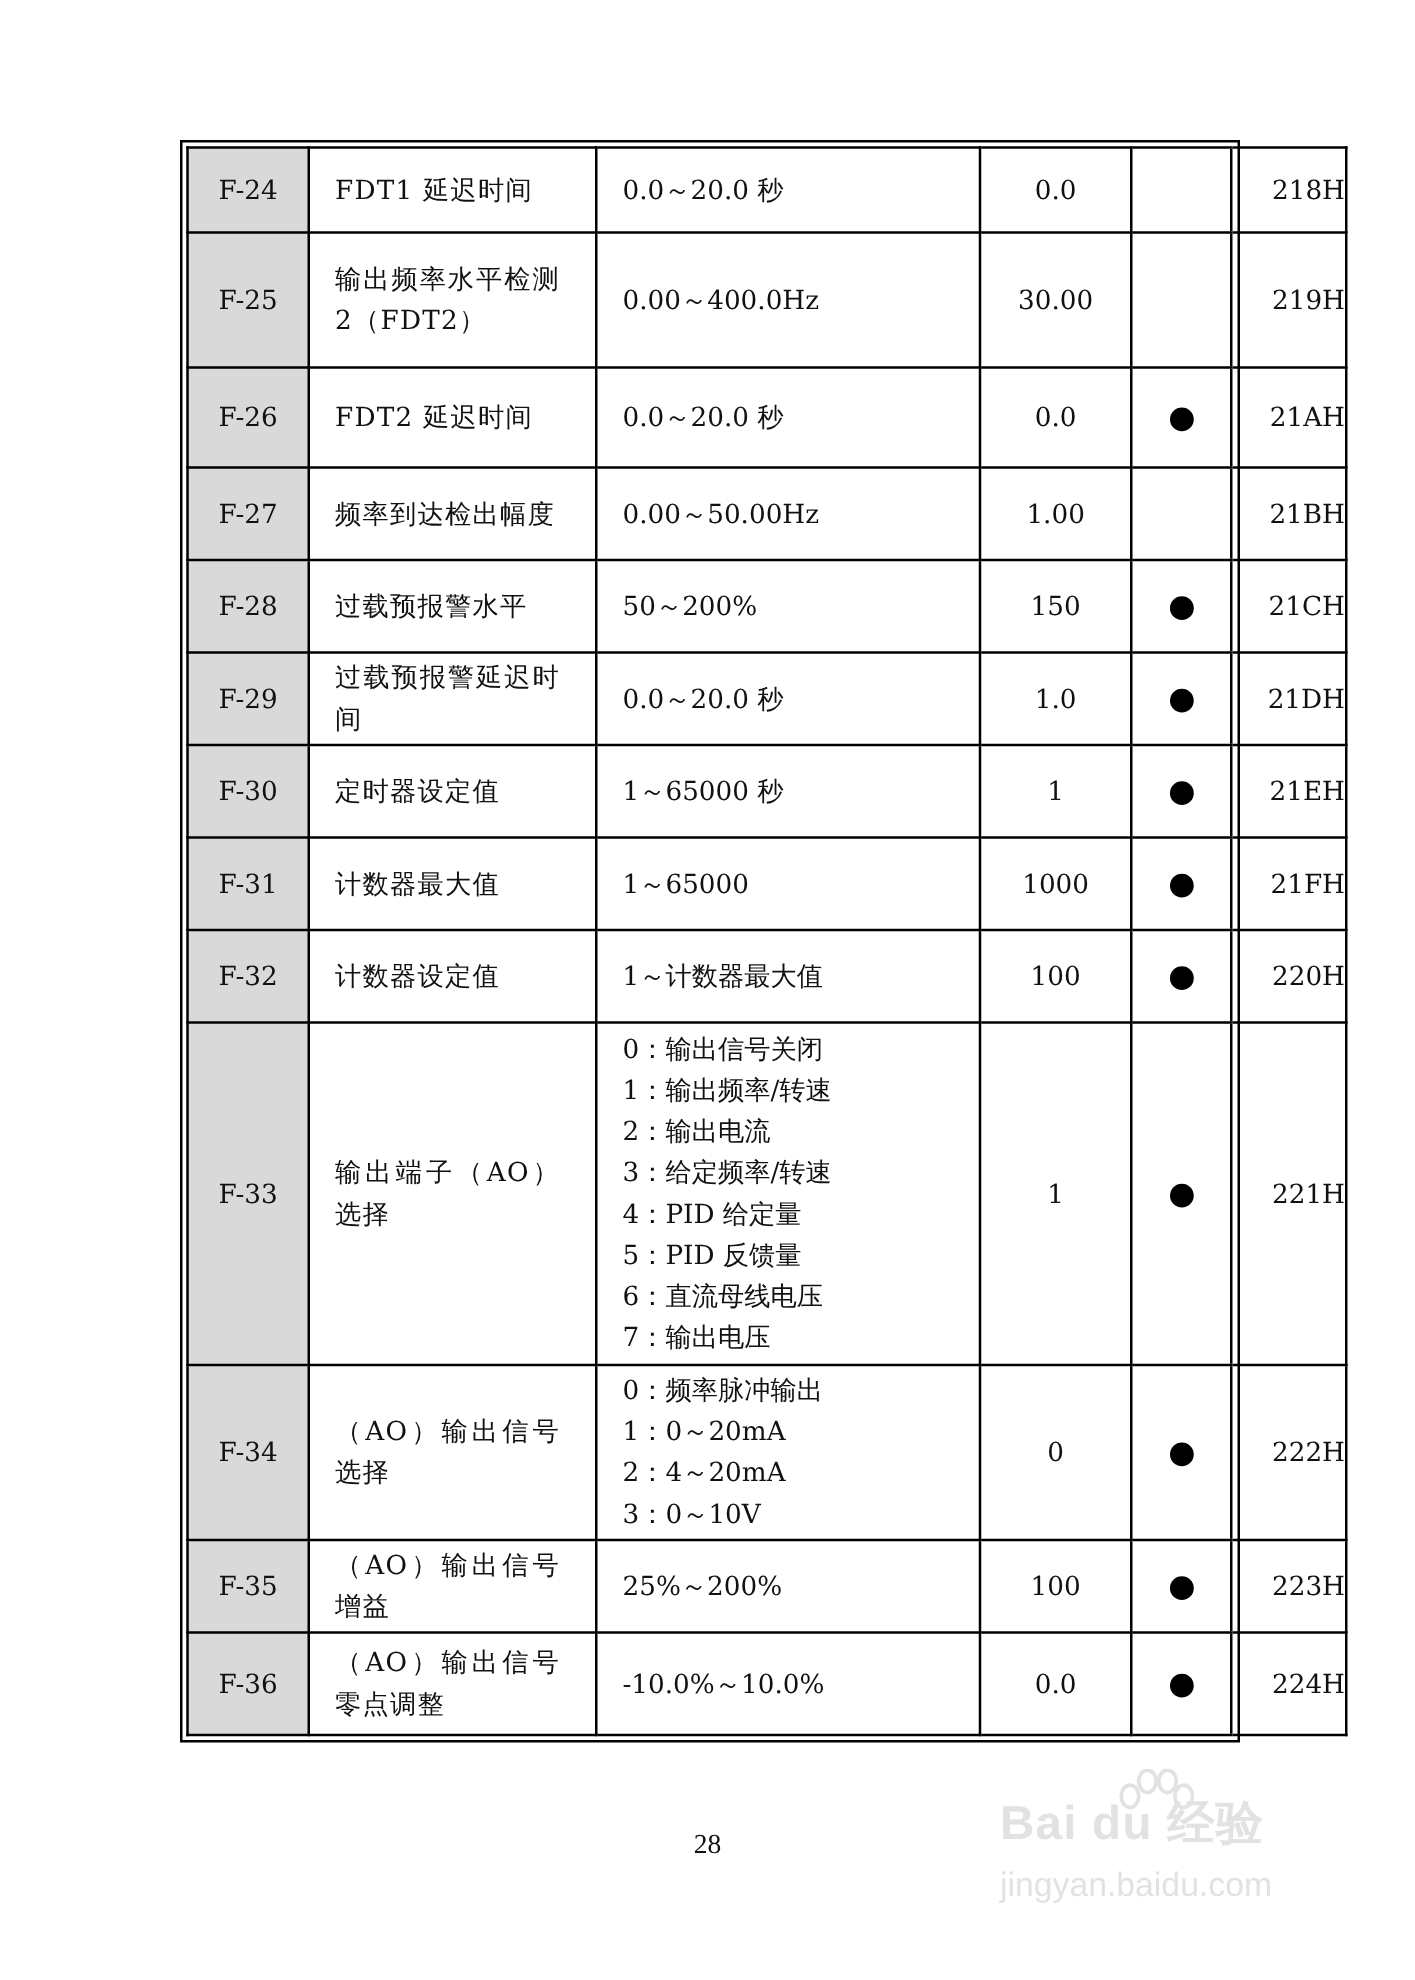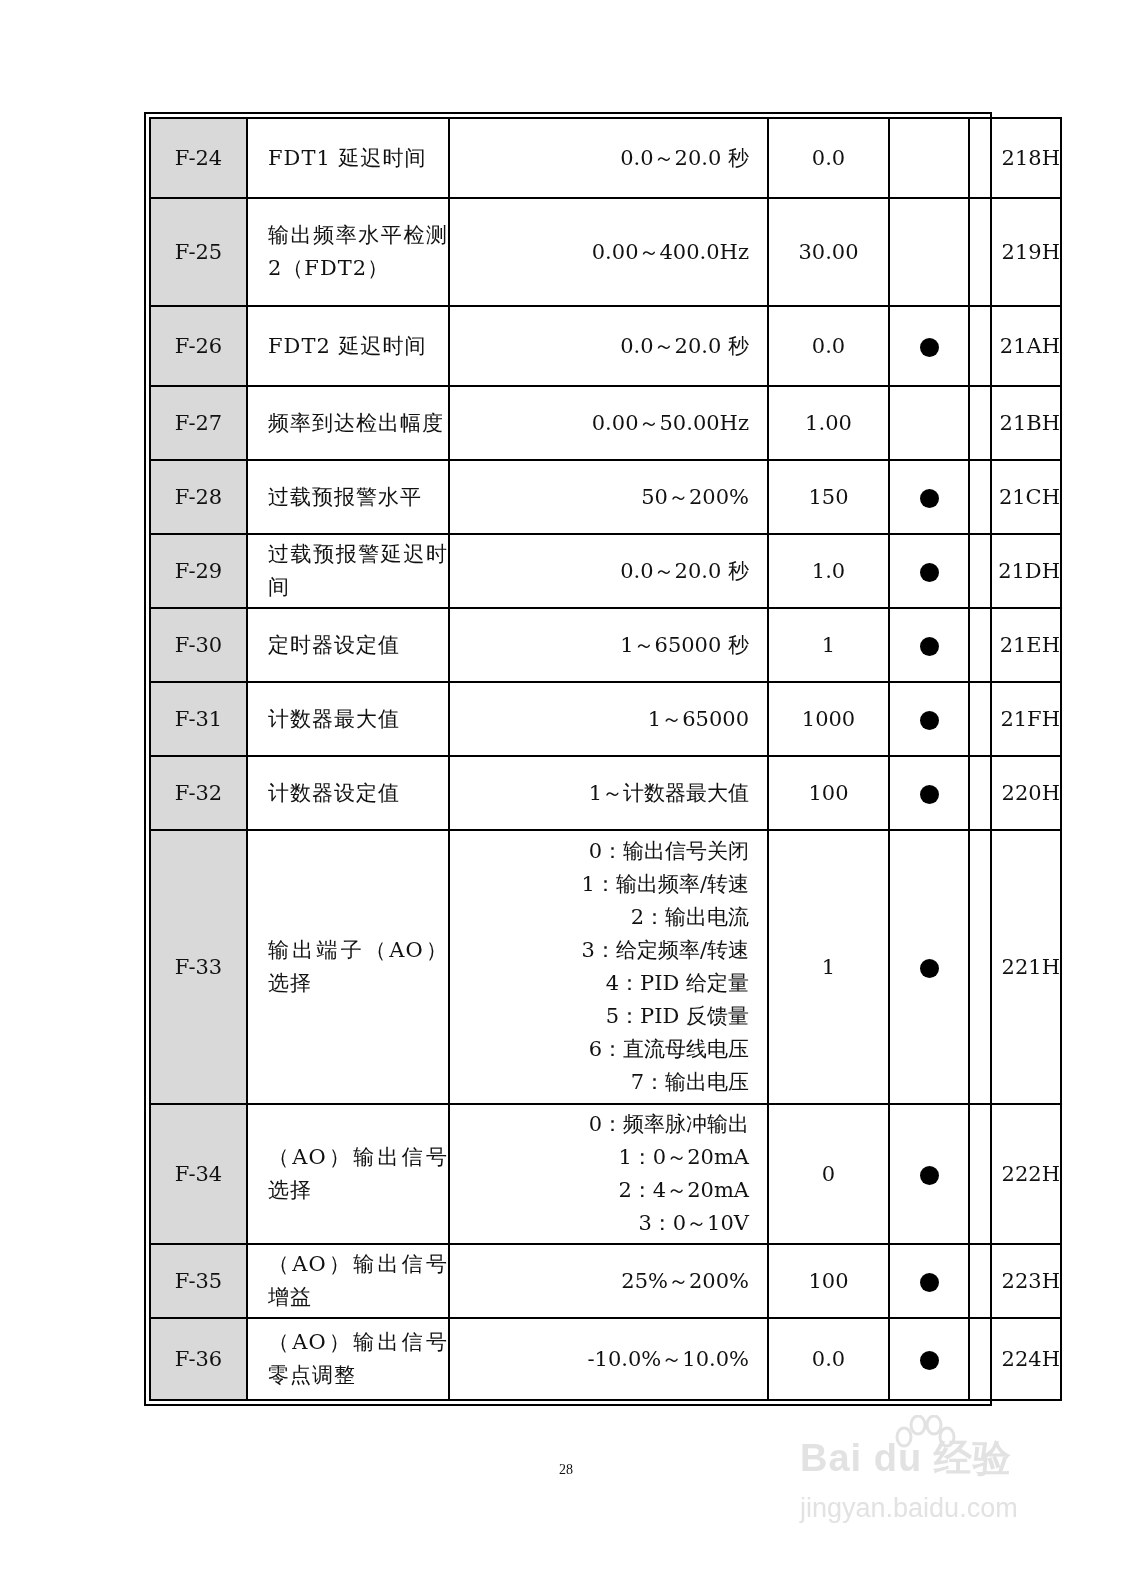--- a/index.html
+++ b/index.html
@@ -4,43 +4,43 @@
   <style>
     html, body { margin: 0; padding: 0; background: #ffffff; }
     body { width: 1132px; height: 1584px; position: relative; overflow: hidden;
       font-family: "DejaVu Serif", "Liberation Serif", serif; color: #111; }
     .table-frame { position: absolute; left: 144px; top: 112px; width: 848px;
       border: 2px solid #000; padding: 3px; box-sizing: border-box; }
     table { border-collapse: collapse; width: 100%; table-layout: fixed; }
     td { border: 2px solid #000; font-size: 21px; line-height: 33px; vertical-align: middle;
       padding: 0; }
     td.code { background: #d9d9d9; text-align: center; width: 95px; }
-    td.name { padding: 0 0 0 20px; width: 180px; }
-    td.range { padding: 0 18px 0 32px; width: 267px; text-align: right; }
+    td.name { padding: 0 28px 0 20px; width: 180px; }
+    td.range { padding: 0 18px 0 20px; width: 267px; }
     td.default { text-align: center; width: 119px; }
     td.flag { text-align: center; width: 78px; border-left-width: 1px; border-right-width: 1px; }
     td.addr { text-align: right; width: 90px; }
     .justify { text-align: justify; text-align-last: left; letter-spacing: 1px; }
     .dot { display: inline-block; width: 19px; height: 19px; border-radius: 50%; background: #000; vertical-align: middle; }
     .opt { display: block; }
     .page-num { position: absolute; left: 0; width: 1132px; top: 1462px; text-align: center;
-      font-family: "Liberation Serif", serif; font-size: 14px; }
+      font-family: "Liberation Serif", serif; font-size: 22px; }
     .watermark { position: absolute; left: 800px; top: 1415px; width: 260px; height: 120px;
       color: #e2e2e2; font-family: "Liberation Sans", sans-serif; }
     .wm-logo { font-size: 38px; font-weight: bold; letter-spacing: 1px; position: absolute; left: 0; top: 18px; }
     .wm-url { font-size: 27px; position: absolute; left: 0; top: 78px; }
     .wm-paw { position: absolute; left: 90px; top: 0; width: 70px; height: 50px; }
   </style>
 </head>
 <body>
 
 <div class="table-frame">
   <table>
     <tbody id="tbody">
-        <tr style="height: 80px;">
+        <tr style="height: 68px;">
           <td class="code">F-24</td>
           <td class="name justify">FDT1 延迟时间</td>
           <td class="range">
             <span class="opt">0.0～20.0 秒</span>
           </td>
           <td class="default">0.0</td>
           <td class="flag"></td>
           <td class="addr">218H</td>
         </tr>
         <tr style="height: 108px;">

